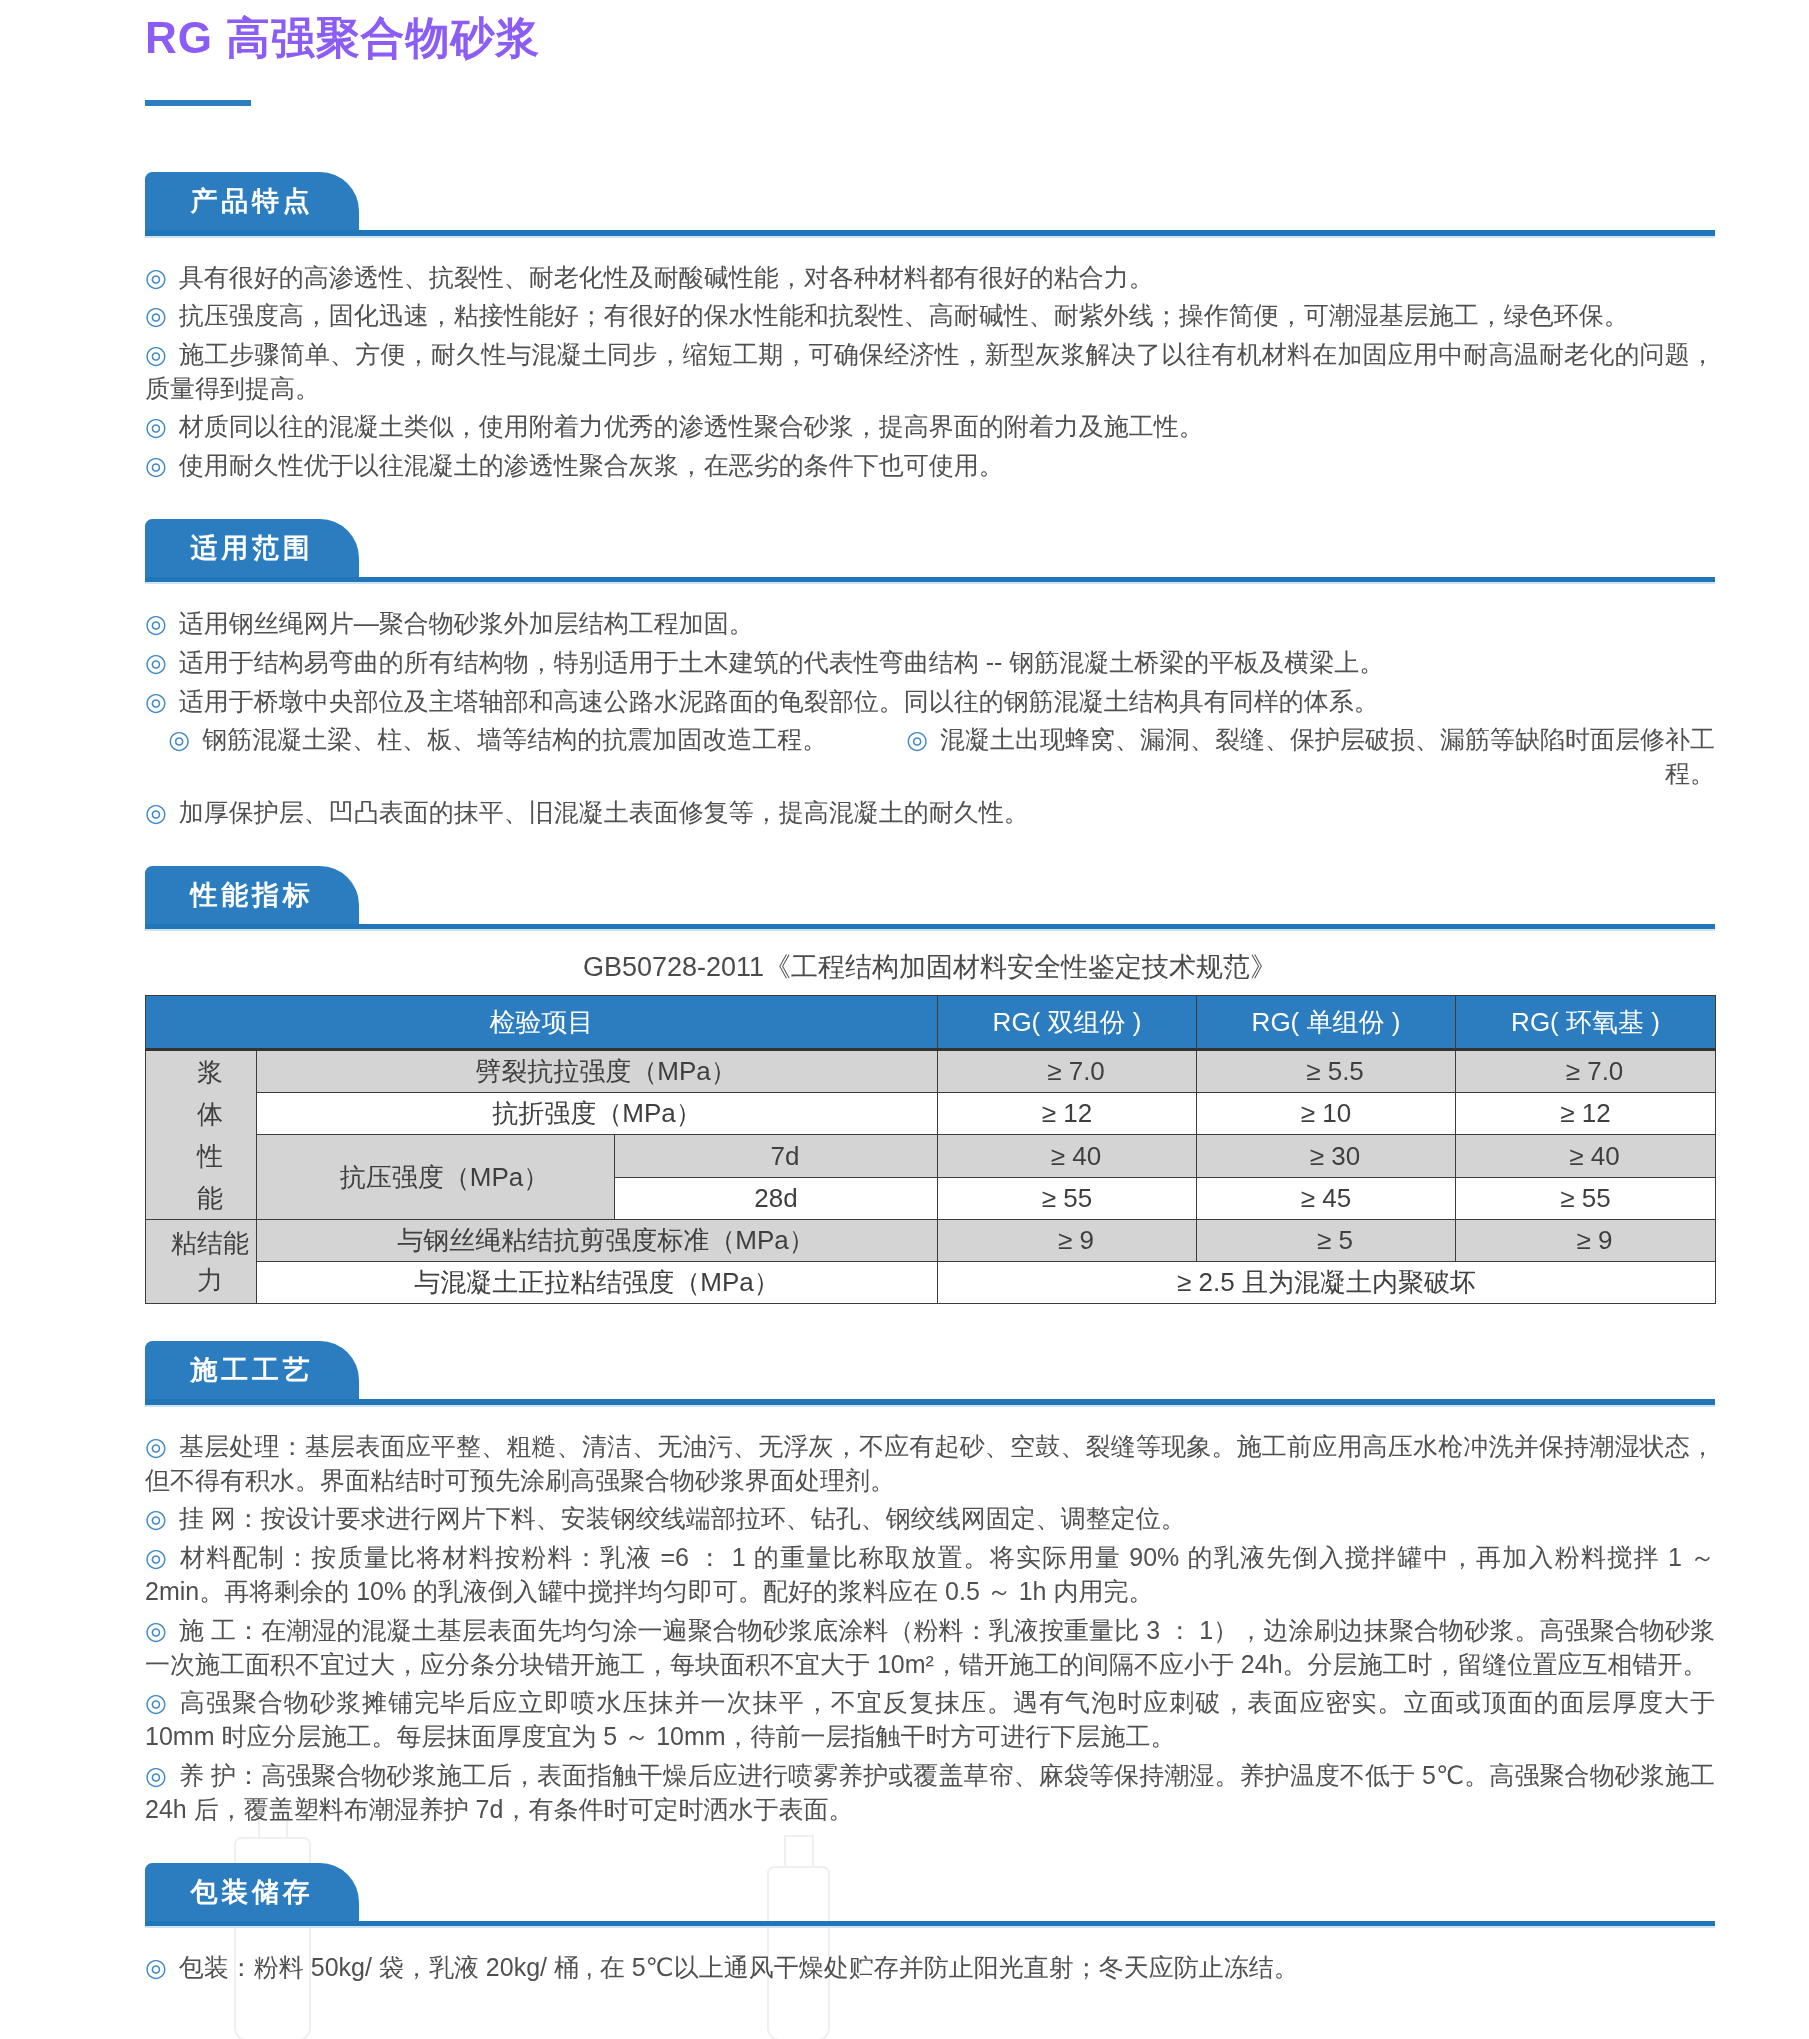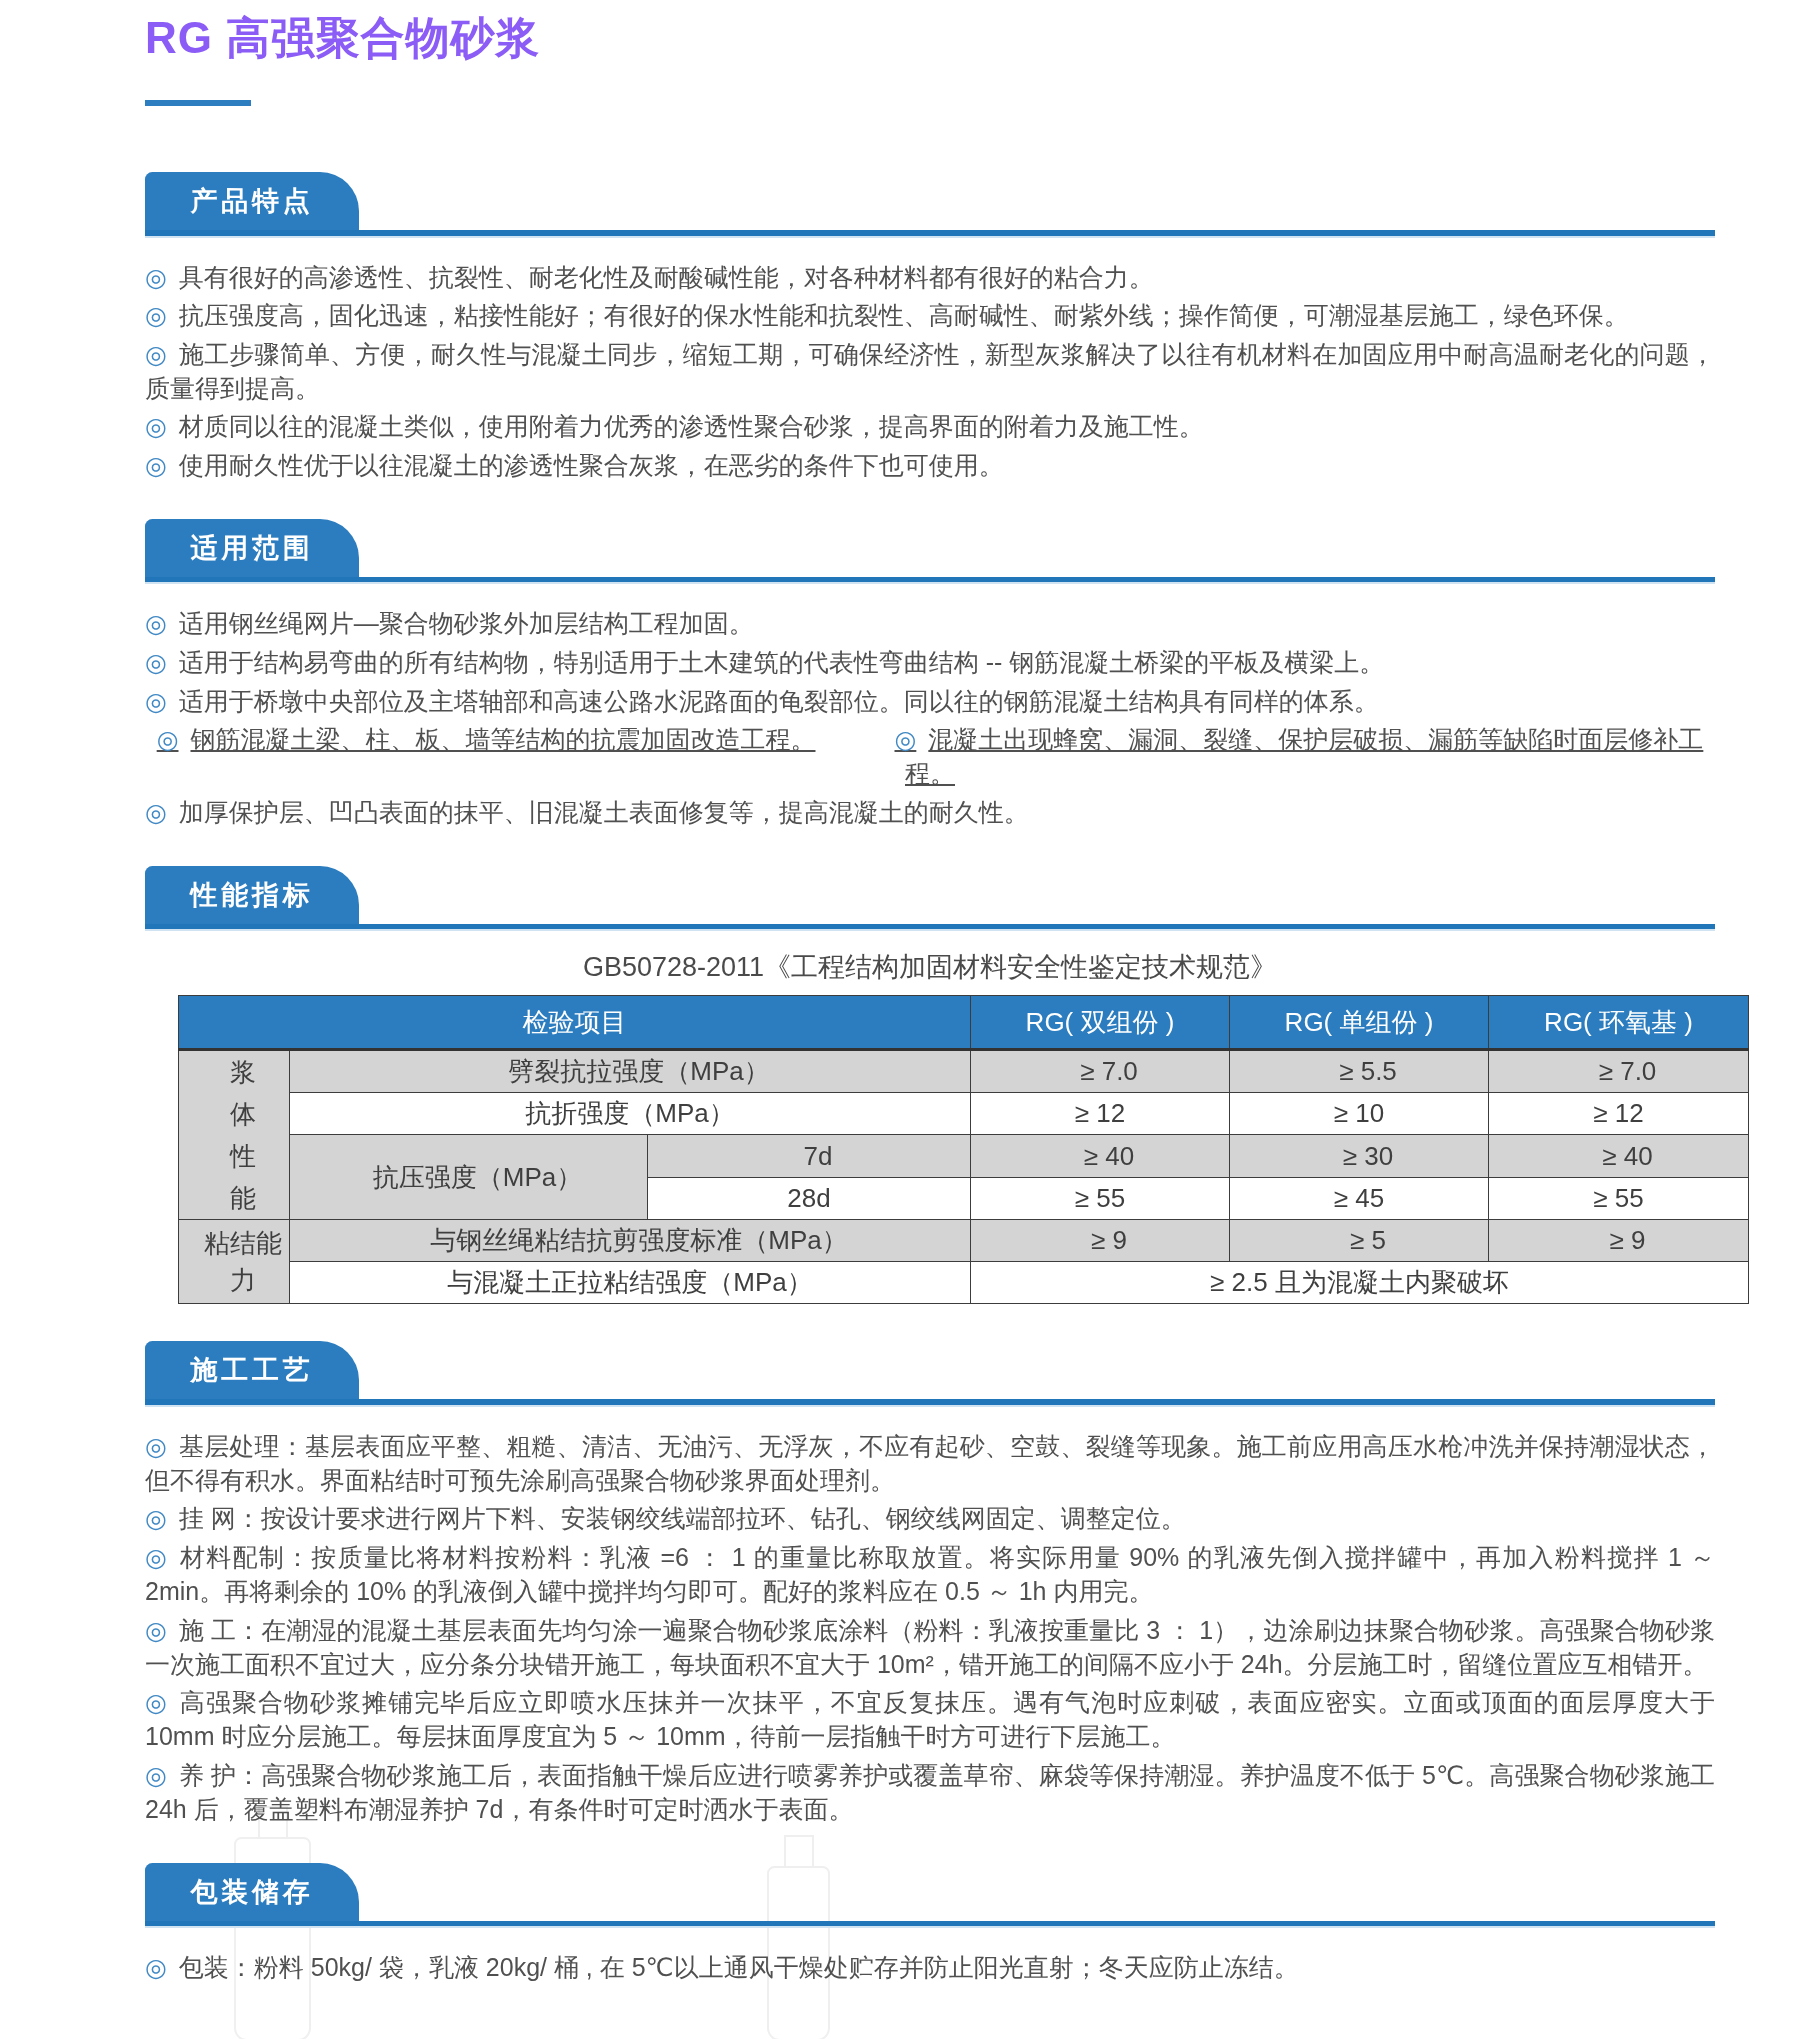--- a/index.html
+++ b/index.html
@@ -20,27 +20,27 @@
   .sec-badge {
     width:214px; height:58px; background:#2b7dbf; border-radius:7.3px 39px 0 0;
     color:#ffffff; font-size:27px; font-weight:bold; letter-spacing:3.7px;
     display:flex; align-items:center; justify-content:center;
   }
   .sec-rule { height:5.5px; background:#2176ba; border-bottom:2.8px solid #cfe3f2; }
 
   
   .list { margin-top:22px; }
   .li { margin:0 0 4.6px 0; font-size:25px; line-height:34px; text-align:justify; color:#505050; }
-  .li.noj { text-align:center;text-decoration:underline; }
+  .li.noj { text-align:right; }
   .bullet { color:#4189c5; margin-right:12px; }
   .bullet.second { margin-left:79px; }
 
   
   .tbl-caption { margin-top:22px; text-align:center; font-size:27px; line-height:29px; color:#4a4a4a; }
-  table.perf { width:1570px; border-collapse:collapse; table-layout:fixed; margin-top:13px;margin-left:33px; }
+  table.perf { width:1570px; border-collapse:collapse; table-layout:fixed; margin-top:13px; }
   table.perf th, table.perf td { border:1.8px solid #3c3c3c; padding:0; text-align:center; overflow:hidden; }
   table.perf th {
     background:#2b7dbf; color:#ffffff; font-weight:normal; font-size:26px; height:52px;
     border-bottom:3.7px solid #333333;
   }
   table.perf td { font-size:26px; color:#3f3f3f; height:41px; }
   tr.gray td { background:#d4d4d4;padding-left:18px; }
   tr.white td { background:#ffffff; }
   td.keep-gray { background:#d4d4d4 !important; }
   .vert1 { display:inline-block; width:27.5px; line-height:42px; word-break:break-all; }

